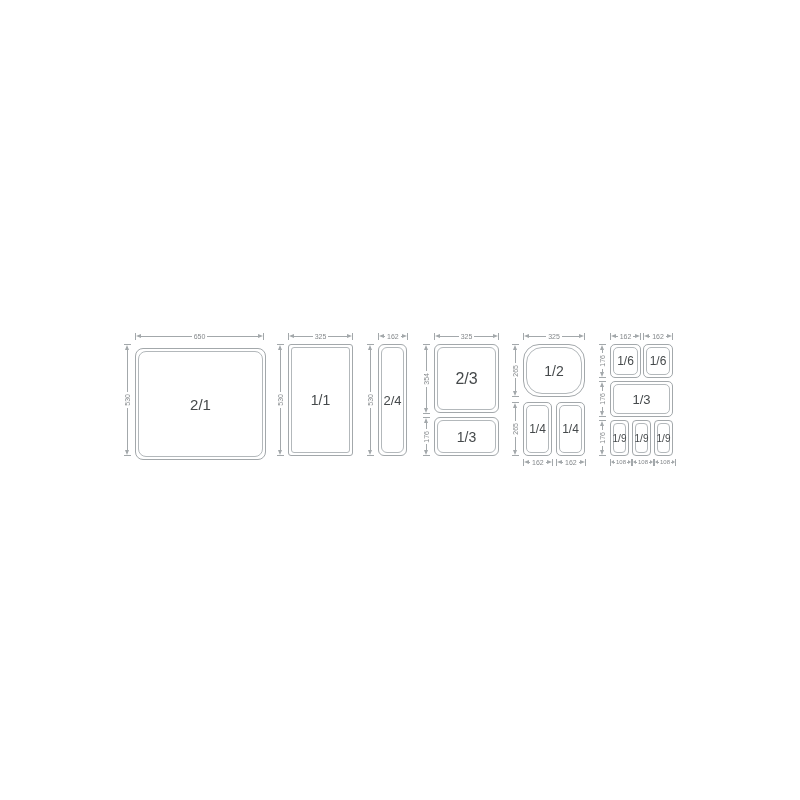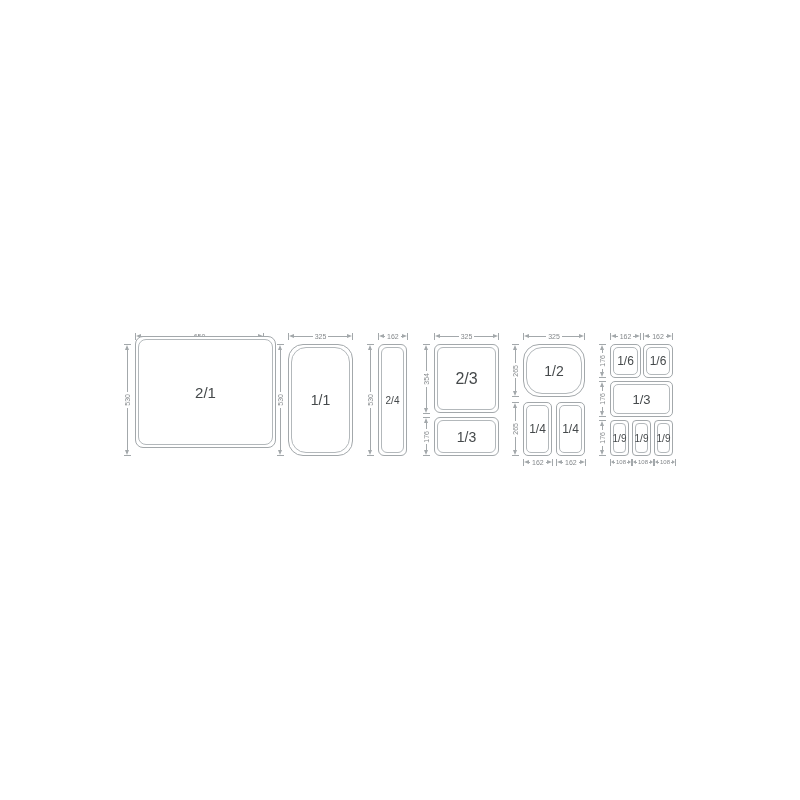--- a/index.html
+++ b/index.html
@@ -46,21 +46,21 @@
   </div>
   <div class="dim-v" style="left:123px;top:344px;height:112px;">
     <span class="tick-h"></span>
       <span class="ar ar-u"></span>
       <span class="dl"></span>
       <span class="dtext-v">530</span>
       <span class="dl"></span>
       <span class="ar ar-d"></span>
       <span class="tick-h"></span>
   </div>
-  <div class="pan" style="left:135px;top:336px;width:141px;height:112px;border-radius:8px;">
+  <div class="pan" style="left:135px;top:348px;width:131px;height:112px;border-radius:8px;">
     <div class="pan-inner"></div>
     <div class="pan-label" style="font-size:15px;">2/1</div>
   </div>
 
   <div class="dim-h" style="left:288px;top:332px;width:65px;">
     <span class="tick-v"></span>
       <span class="ar ar-l"></span>
       <span class="dl"></span>
       <span class="dtext">325</span>
       <span class="dl"></span>
@@ -69,21 +69,21 @@
   </div>
   <div class="dim-v" style="left:276px;top:344px;height:112px;">
     <span class="tick-h"></span>
       <span class="ar ar-u"></span>
       <span class="dl"></span>
       <span class="dtext-v">530</span>
       <span class="dl"></span>
       <span class="ar ar-d"></span>
       <span class="tick-h"></span>
   </div>
-  <div class="pan" style="left:288px;top:344px;width:65px;height:112px;border-radius:15px;">
+  <div class="pan" style="left:288px;top:344px;width:65px;height:112px;border-radius:3px;">
     <div class="pan-inner"></div>
     <div class="pan-label" style="font-size:14px;">1/1</div>
   </div>
 
   <div class="dim-h" style="left:378px;top:332px;width:29px;">
     <span class="tick-v"></span>
       <span class="ar ar-l"></span>
       <span class="dl"></span>
       <span class="dtext">162</span>
       <span class="dl"></span>
@@ -94,21 +94,21 @@
     <span class="tick-h"></span>
       <span class="ar ar-u"></span>
       <span class="dl"></span>
       <span class="dtext-v">530</span>
       <span class="dl"></span>
       <span class="ar ar-d"></span>
       <span class="tick-h"></span>
   </div>
   <div class="pan" style="left:378px;top:344px;width:29px;height:112px;border-radius:6px;">
     <div class="pan-inner"></div>
-    <div class="pan-label" style="font-size:10px;">2/4</div>
+    <div class="pan-label" style="font-size:13px;">2/4</div>
   </div>
 
   <div class="dim-h" style="left:434px;top:332px;width:65px;">
     <span class="tick-v"></span>
       <span class="ar ar-l"></span>
       <span class="dl"></span>
       <span class="dtext">325</span>
       <span class="dl"></span>
       <span class="ar ar-r"></span>
       <span class="tick-v"></span>

